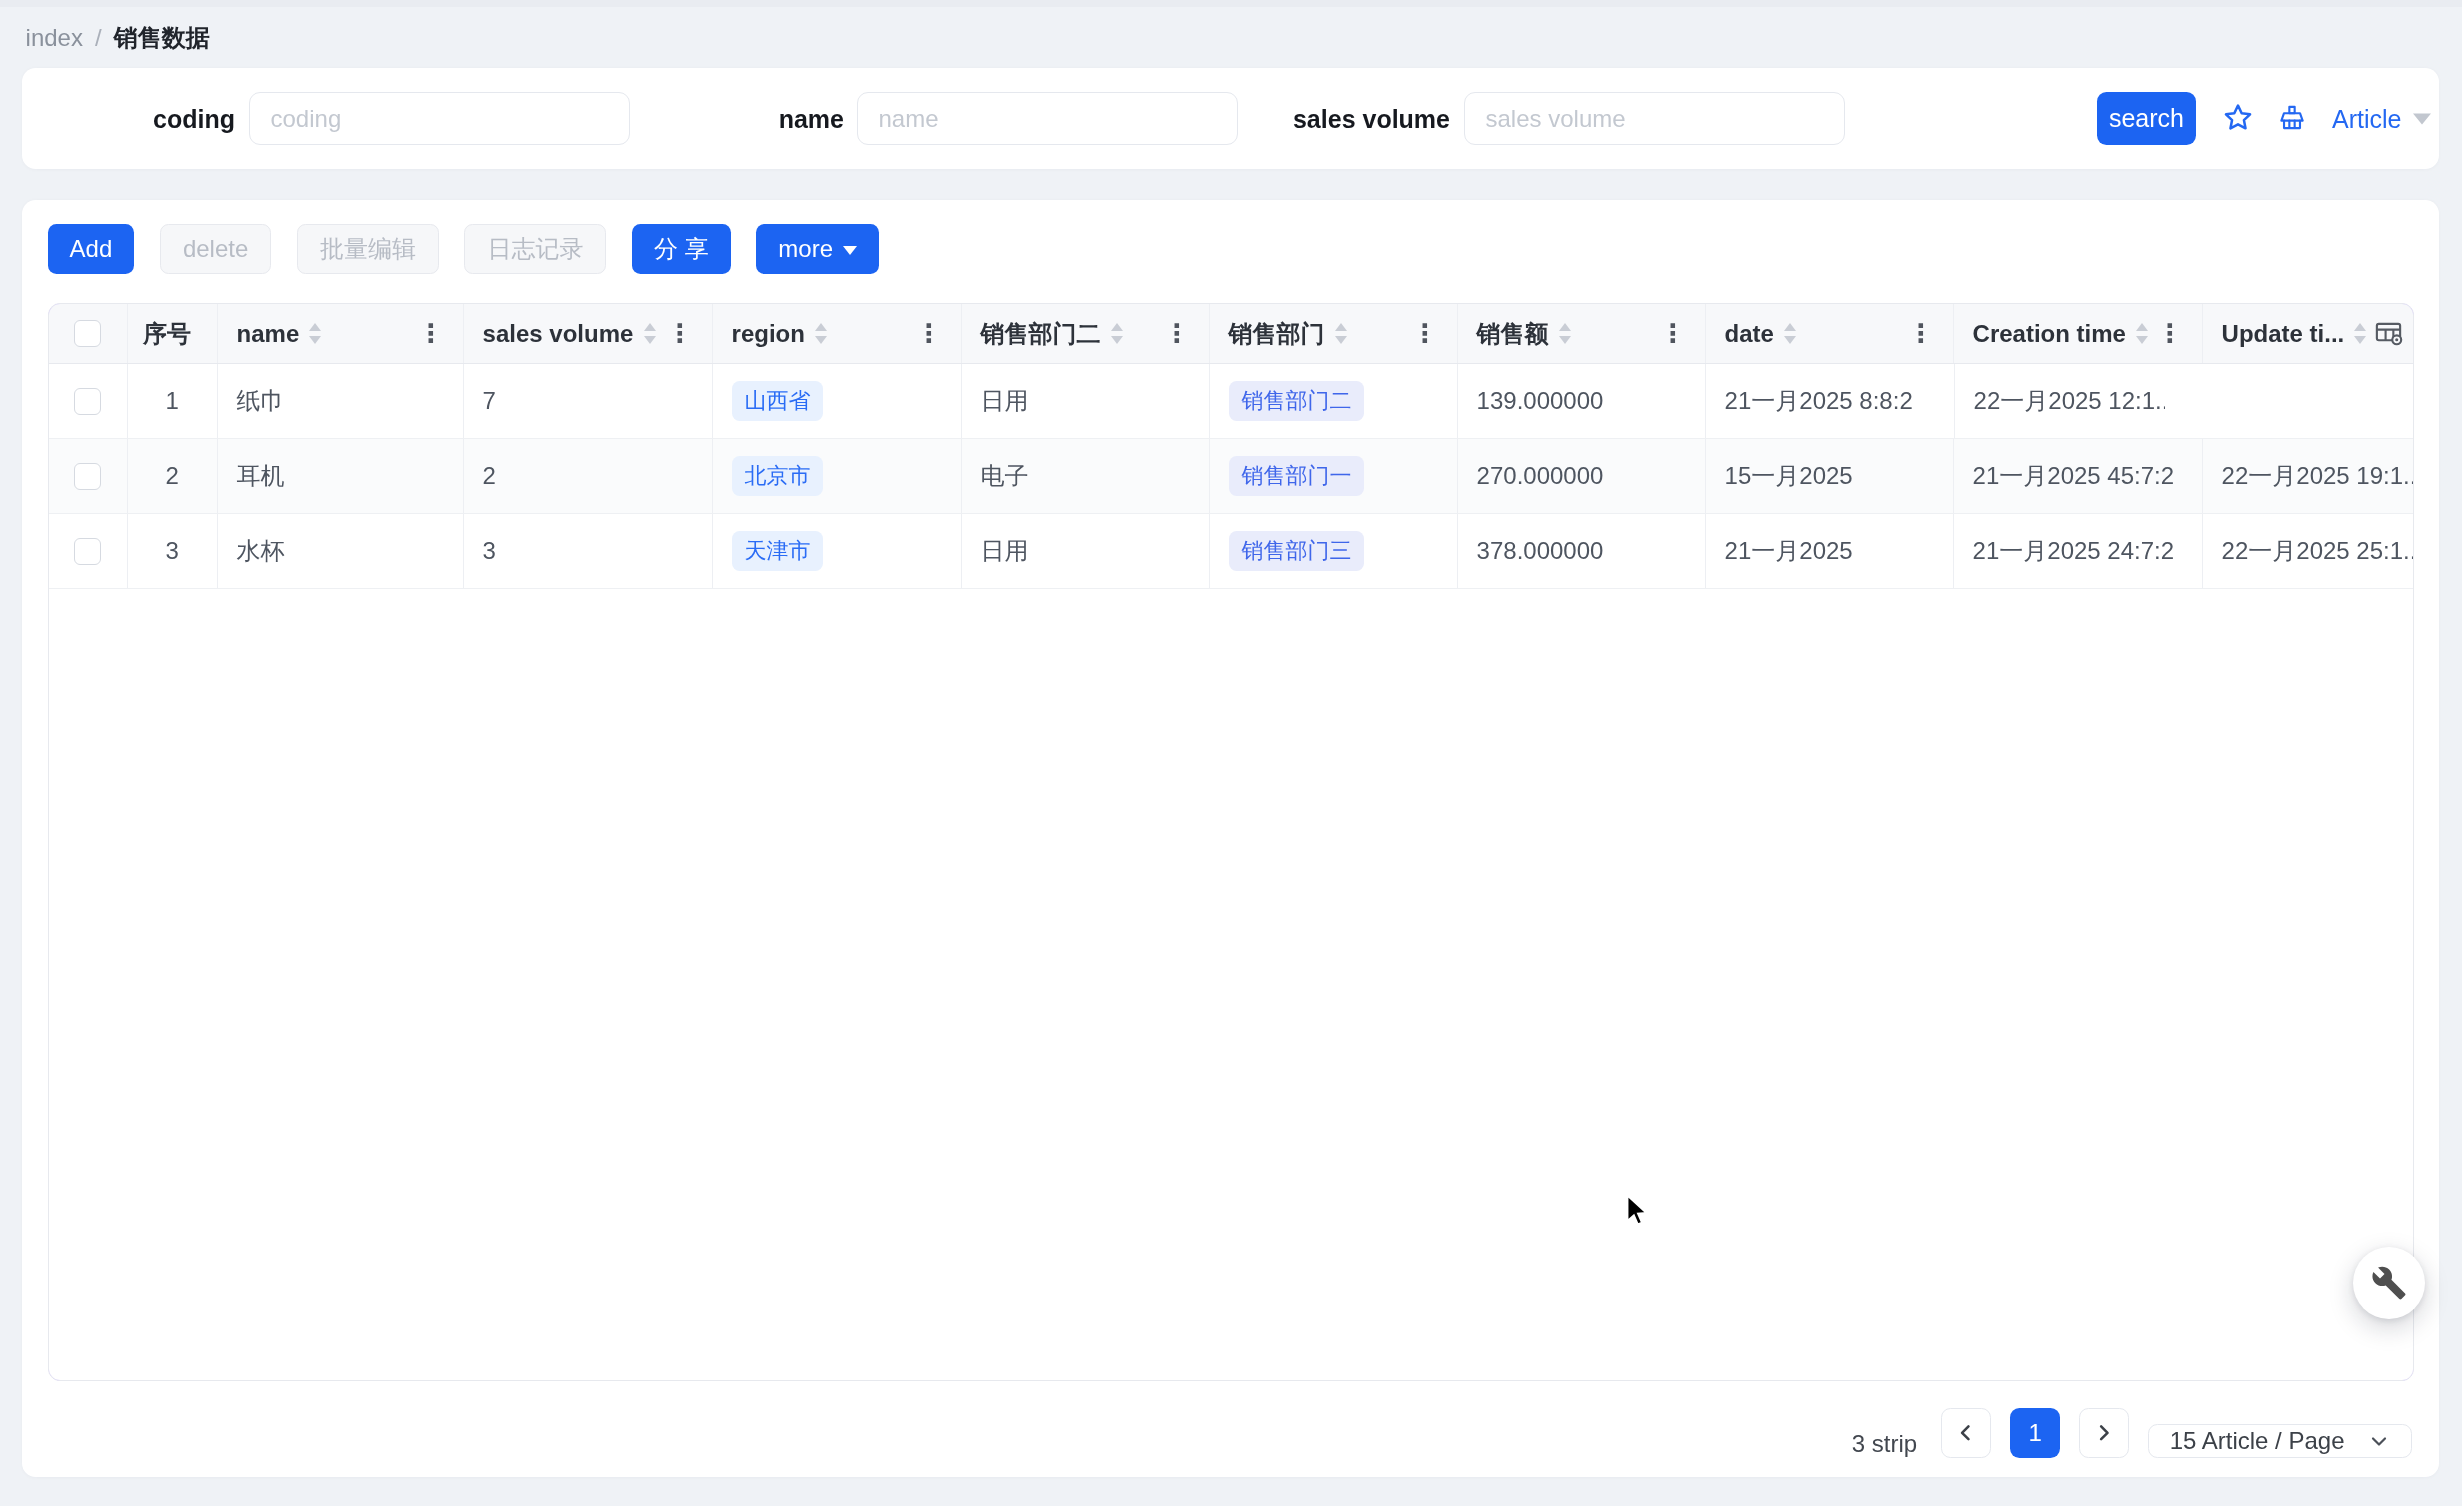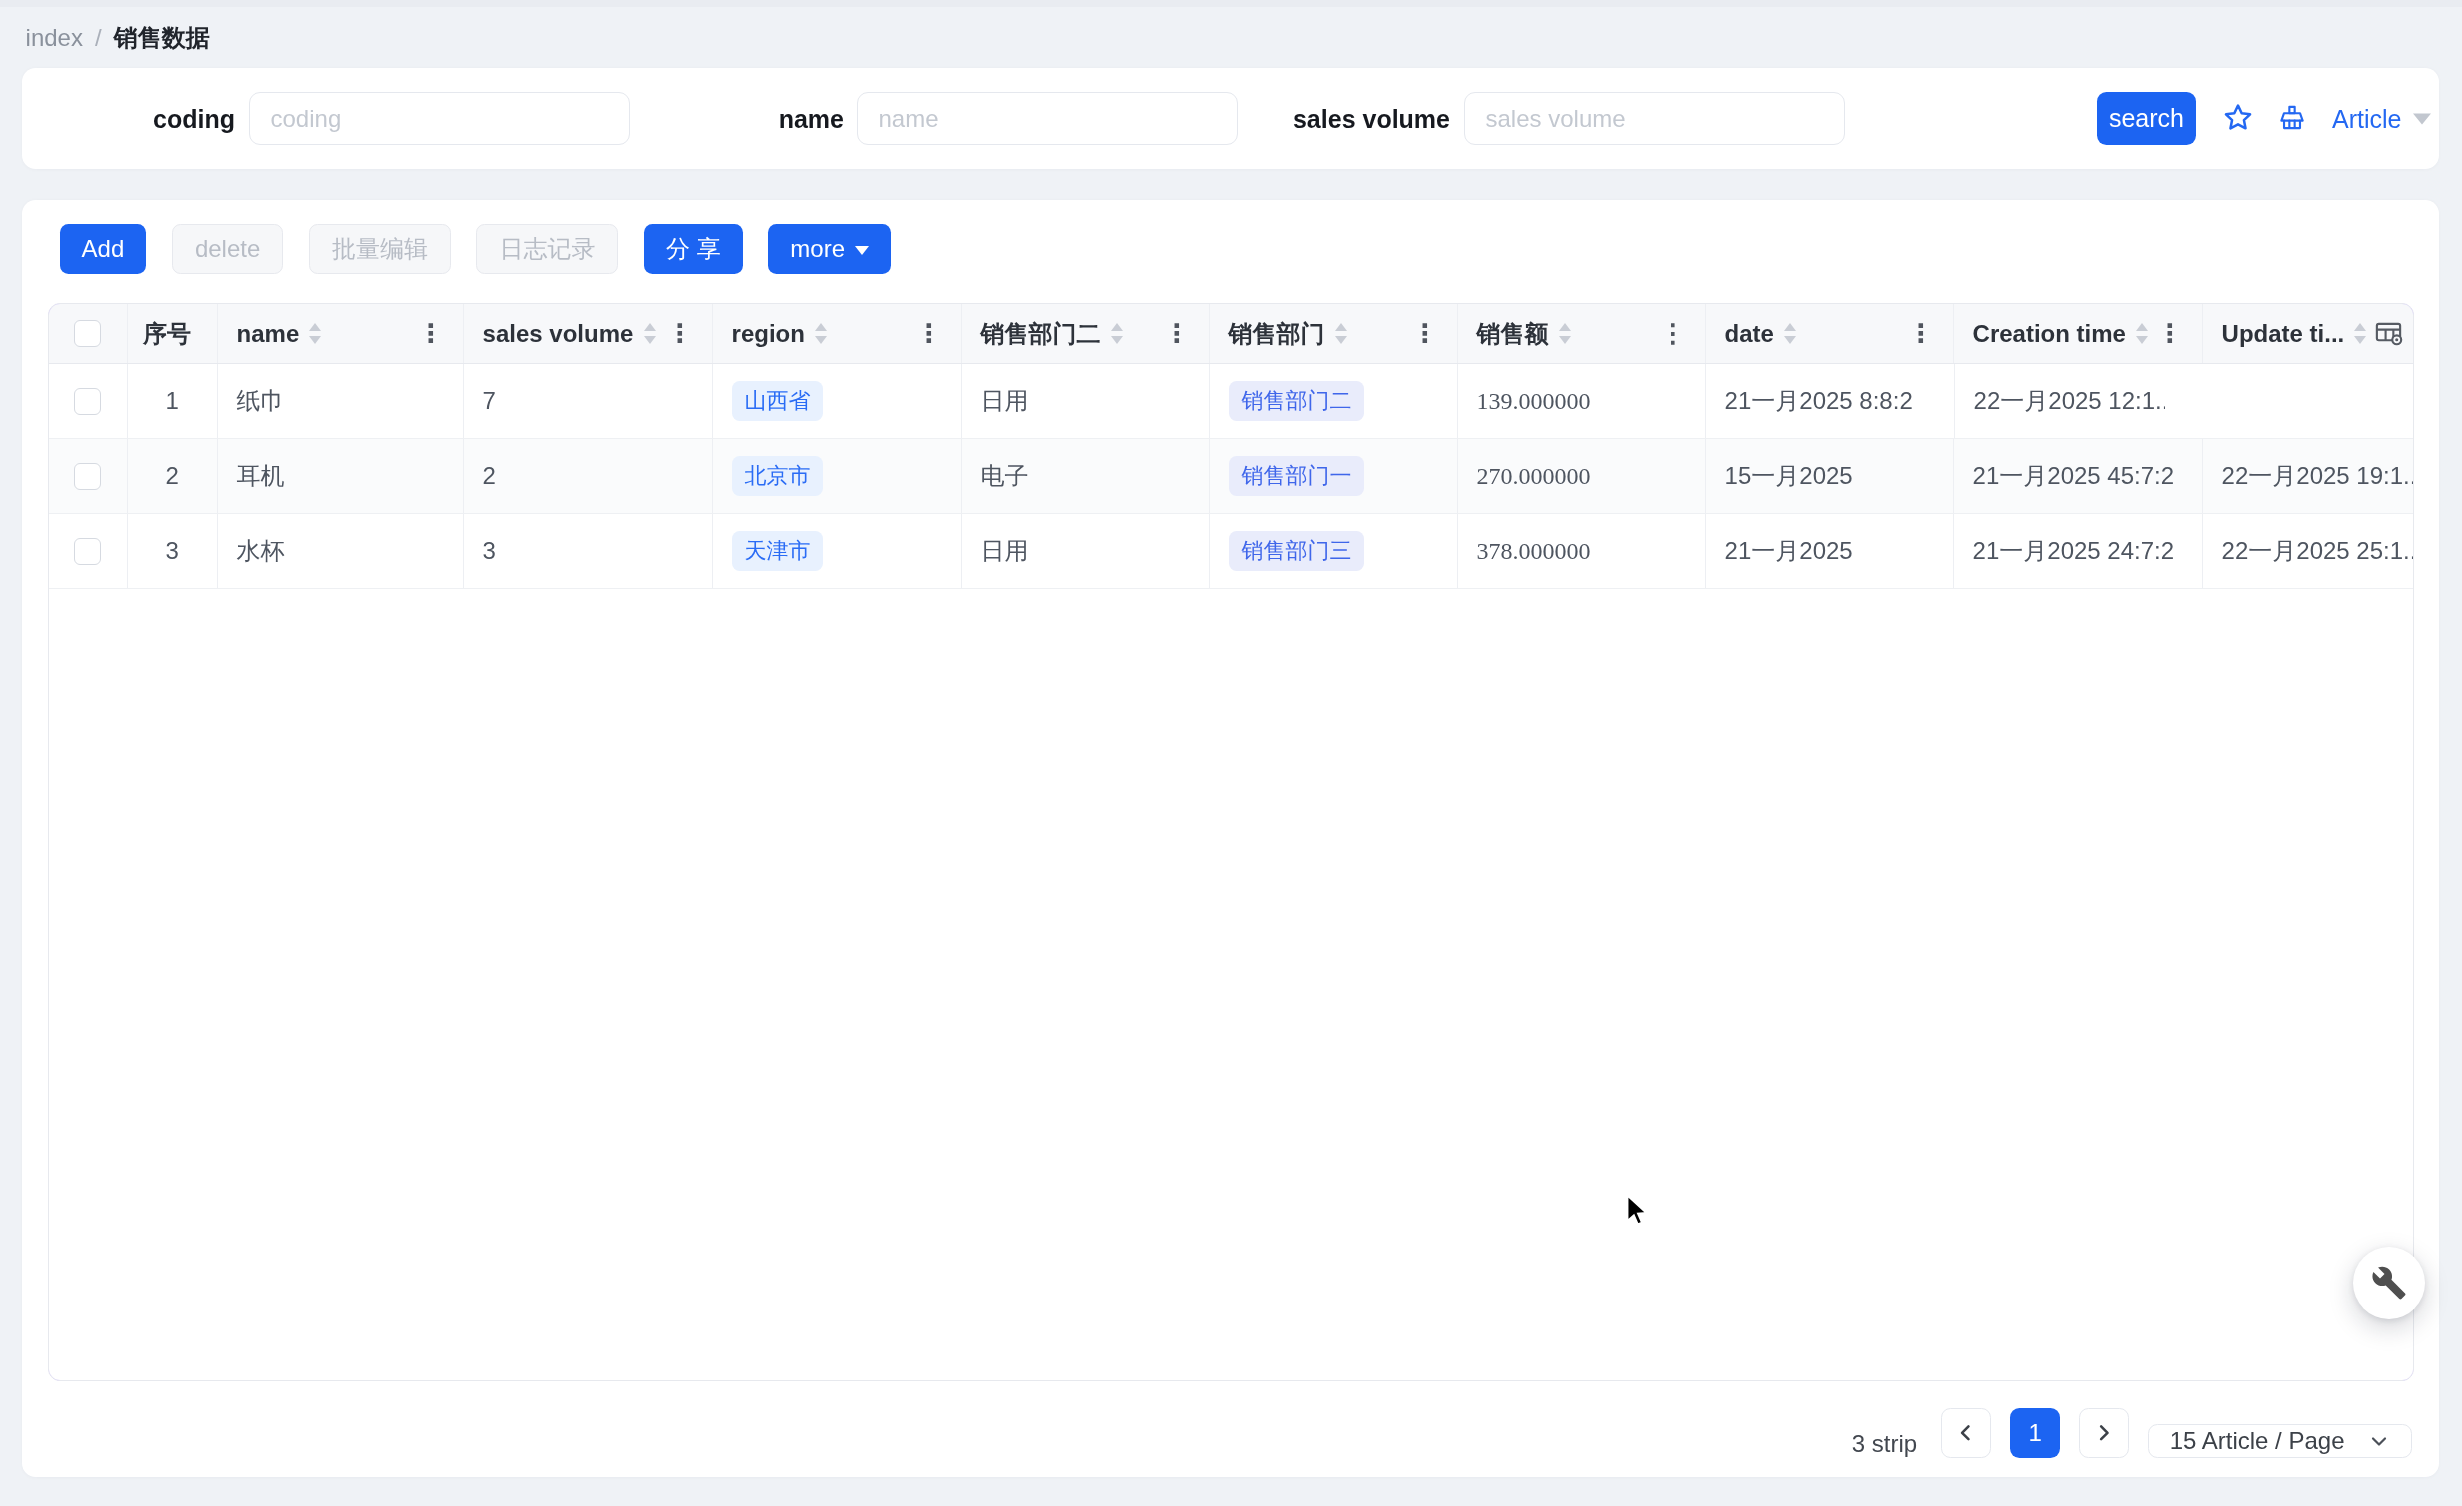--- a/index.html
+++ b/index.html
@@ -33,40 +33,40 @@
   .icon-btn { position:absolute; top:32px; width:36px; height:36px; cursor:pointer; display:flex; align-items:center; justify-content:center; }
   .star-pos { left:2198px; } .clear-pos { left:2252px; }
   .expand { position:absolute; left:2310px; top:50%; transform:translateY(-50%); display:flex; align-items:center; gap:12px; cursor:pointer; }
   .expand-text { color:#2468f2; font-size:25px; }
   .expand-caret { width:0; height:0; border-left:9.4px solid transparent; border-right:9.4px solid transparent; border-top:11px solid #c2c7cf; }
 
   
   .table-card { position:absolute; left:22px; top:200px; width:2417px; height:1277px;
     background:#fff; border-radius:13.7px; box-shadow:0 0.9px 3.4px rgba(30,40,60,.03); }
 
-  .toolbar { position:absolute; left:25.6px; top:24px; display:flex; gap:25.6px;margin-left:12px; }
+  .toolbar { position:absolute; left:25.6px; top:24px; display:flex; gap:25.6px; }
   .tb-btn { height:50px; padding:0 22px; border-radius:8.5px; font-size:24px; font-family:inherit;
     display:flex; align-items:center; gap:10.2px; cursor:pointer; border:none; }
   .tb-primary { background:#1c64f2; color:#fff; }
   .tb-disabled { background:#f6f7f9; color:#b7bcc5; border:1.7px solid #e7e9ee; cursor:not-allowed; }
   .tb-caret { width:0; height:0; border-left:7.7px solid transparent; border-right:7.7px solid transparent; border-top:9.4px solid #fff; margin-top:3.4px; }
 
   
   .tbl { position:absolute; left:25.6px; top:103px; width:2366px; height:1078px;
     border:0.9px solid #e7e9ee; border-radius:12px; background:#c4b5fd; overflow:hidden; }
   .hrow, .trow { display:flex; width:2364px; }
   .hrow { height:60px; background:#f7f8fa; border-bottom:0.9px solid #e7e9ee; }
   .trow { height:75px; border-bottom:0.9px solid #eef0f3; background:#fff; }
   .trow.striped { background:#fafbfc; }
   .th, .td { flex:none; display:flex; align-items:center; padding:0 19px; border-right:0.9px solid #edeff3; overflow:hidden; white-space:nowrap; }
   .th:last-child, .td:last-child { border-right:none; }
   .c1 { width:79px; justify-content:center; padding:0; }
   .c2 { width:90px; justify-content:center; padding:0; }
   .c3 { width:246px; } .c4 { width:249px; } .c5 { width:249px; } .c6 { width:248px; }
-  .c7 { width:248px; } .c8 { width:248px;font-family:Liberation Serif, serif; } .c9 { width:248px; } .c10 { width:249px; } .c11 { width:210px; }
+  .c7 { width:248px; } .c8 { width:248px; } .c9 { width:248px; } .c10 { width:249px; } .c11 { width:210px; }
   .th { font-weight:700; color:#2d323a; font-size:24px; }
   .td { color:#4e5560; font-size:24px; }
   .th-label { margin-right:10.2px; }
   .sorter { display:flex; flex-direction:column; gap:4.3px; cursor:pointer; margin-right:6.8px; }
   .sorter .cu { width:0; height:0; border-left:6.8px solid transparent; border-right:6.8px solid transparent; border-bottom:8.5px solid #c9cdd5; }
   .sorter .cd { width:0; height:0; border-left:6.8px solid transparent; border-right:6.8px solid transparent; border-top:8.5px solid #c9cdd5; }
   .dots { margin-left:auto; color:#50555e; font-size:25.6px; cursor:pointer; line-height:1; }
   .colset { margin-left:auto; margin-right:13.7px; cursor:pointer; display:flex; align-items:center; }
 
   .cb { width:27px; height:27px; border:1.7px solid #d6dae1; border-radius:6px; background:#fff; cursor:pointer; }

